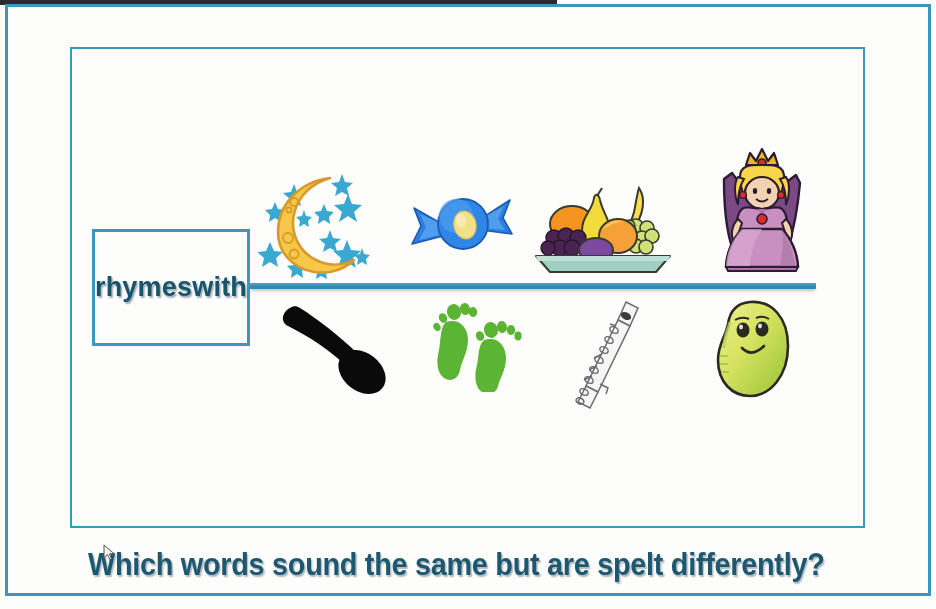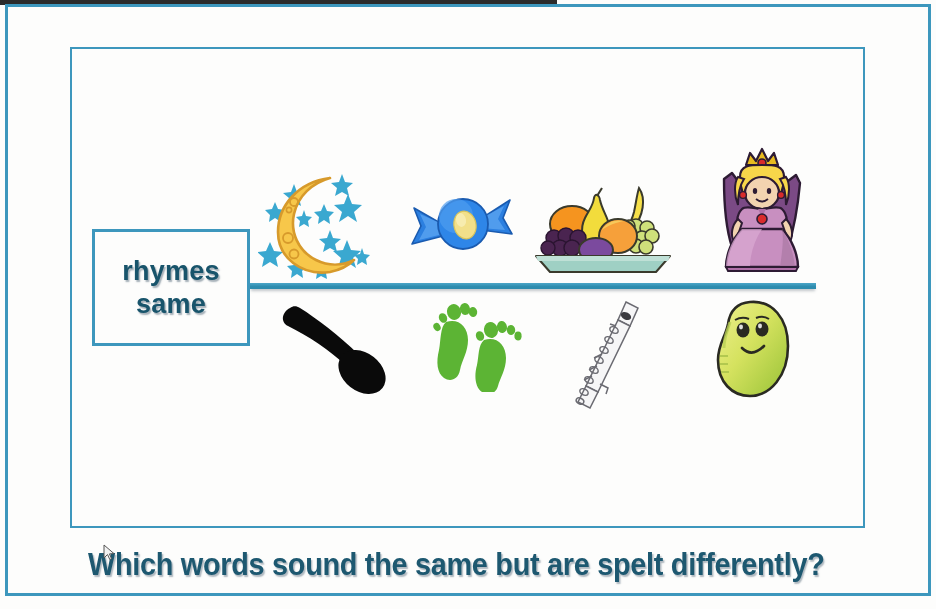--- a/index.html
+++ b/index.html
@@ -50,21 +50,21 @@
   #rhymes-box {
     position: absolute;
     left: 92px;
     top: 229px;
     width: 158px;
     height: 117px;
     border: 3px solid #3d97bd;
     box-sizing: border-box;
     background: #fdfdfc;
     display: flex;
-    flex-direction: column;
+    flex-direction: row;
     align-items: center;
     justify-content: center;
     line-height: 1.22;
   }
   #rhymes-box .line {
     font-size: 27px;
     font-weight: bold;
     color: #18546b;
     text-shadow: 1.5px 1.5px 1.5px rgba(90,110,125,0.55);
     letter-spacing: 0.2px;
@@ -116,21 +116,21 @@
 <div id="slide">
 
   <div id="top-strip"></div>
 
   <div id="outer-frame"></div>
 
   <div id="content-panel"></div>
 
   <div id="rhymes-box">
     <div class="line">rhymes</div>
-    <div class="line">same</div>
+    <div class="line">with</div>
   </div>
 
   <div id="row-divider"></div>
 
   <div class="pic" style="left:258px;top:162px;width:120px;height:118px;">
     <svg viewBox="0 0 120 118" width="120" height="118">
       <g fill="#3aa8d0">
         <polygon points="36,22 39,30 47,31 41,36 43,44 36,40 29,44 31,36 25,31 33,30"></polygon>
         <polygon points="84,12 87,20 95,21 89,26 91,34 84,30 77,34 79,26 73,21 81,20"></polygon>
         <polygon points="90,32 94,42 104,43 96,50 99,60 90,54 81,60 84,50 76,43 86,42"></polygon>

